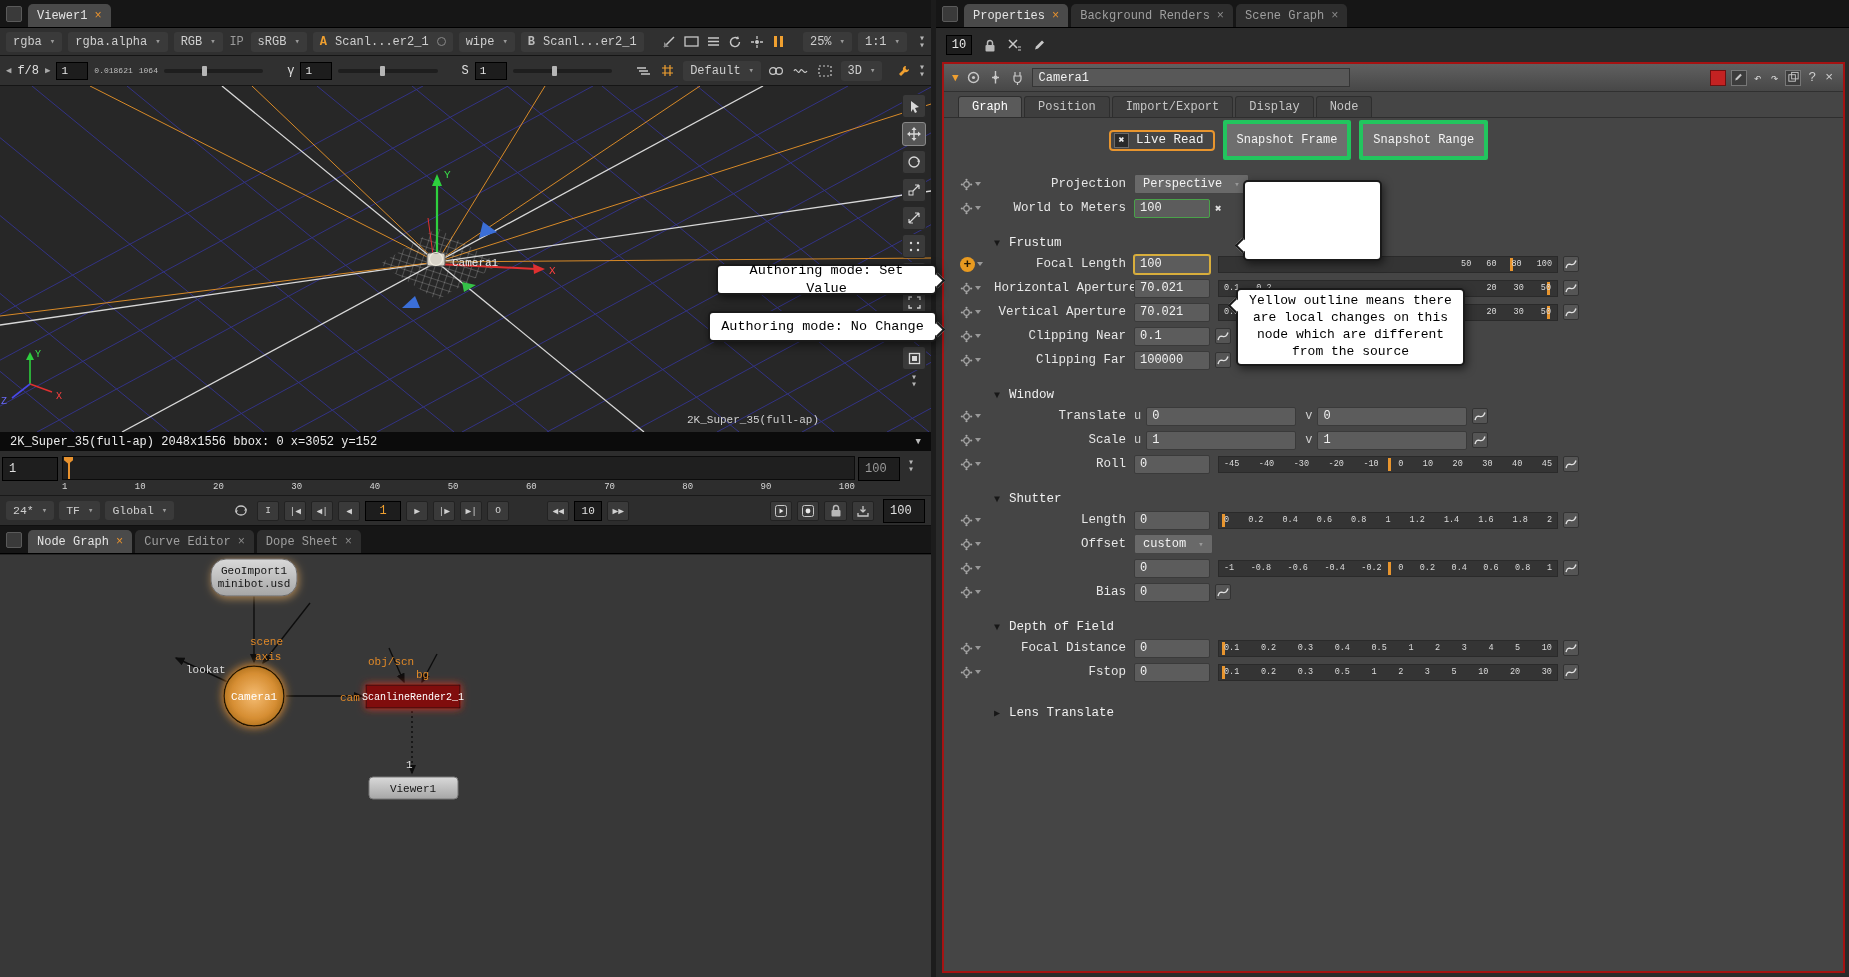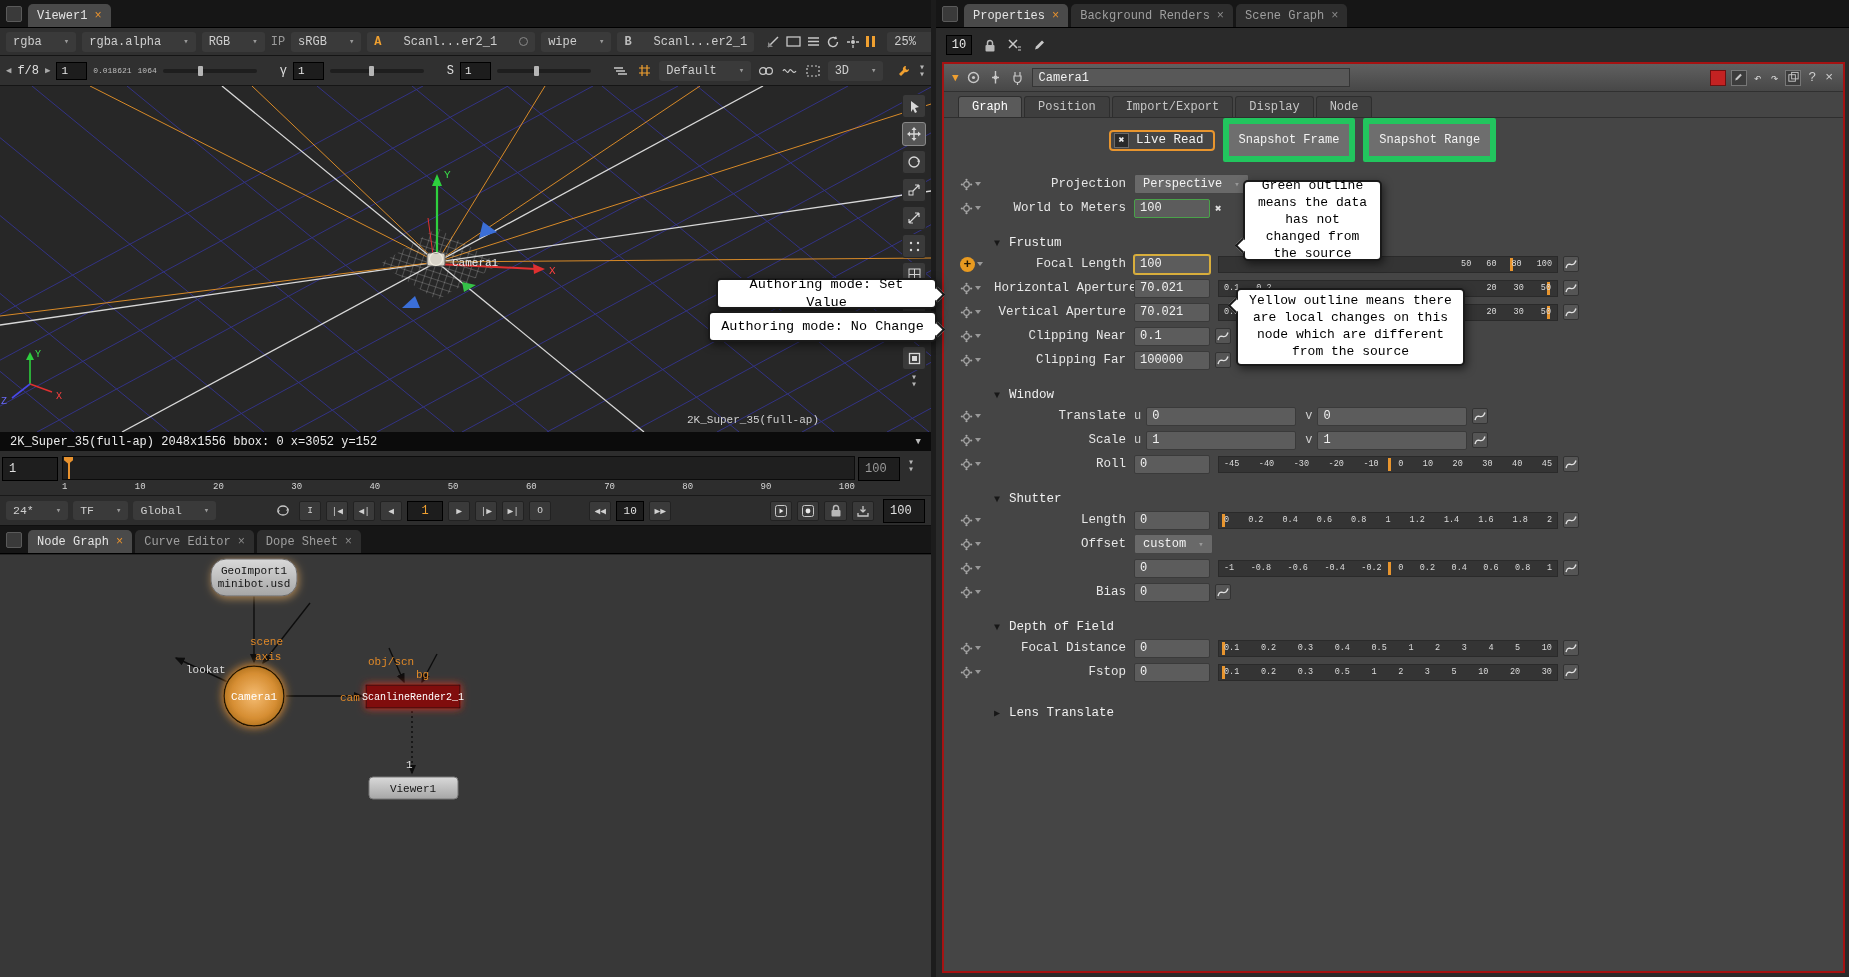--- a/index.html
+++ b/index.html
@@ -10,21 +10,21 @@
 svg{display:block}
 
 .tabbar{position:absolute;height:28px;background:#161616;display:flex;align-items:flex-end;border-bottom:1px solid #000;padding-left:4px}
 .panebtn{width:16px;height:16px;margin:0 6px 5px 2px;background:#3a3a3a;border:1px solid #5a5a5a;border-radius:2px}
 .ptab{height:23px;display:flex;align-items:center;gap:7px;padding:0 9px;background:#2d2d2d;color:#9f9f9f;border-radius:5px 5px 0 0;margin-right:3px;font-size:12px;white-space:nowrap}
 .ptab.active{background:#4a4a4a;color:#e4e4e4}
 .closex{color:#8a8a8a;font-size:12px;line-height:10px}
 .ptab.active .closex{color:#e8922e}
 
 .vtb{position:absolute;left:0;width:931px;background:#303030;border-bottom:1px solid #151515;display:flex;align-items:center;gap:6px;padding:0 6px}
-.dd{display:flex;align-items:center;gap:22px;padding:2px 7px;background:#3a3a3a;border-radius:3px;color:#cfcfcf;height:20px;white-space:nowrap}
+.dd{display:flex;align-items:center;gap:8px;padding:2px 7px;background:#3a3a3a;border-radius:3px;color:#cfcfcf;height:20px;white-space:nowrap}
 .dd.sm{height:19px;font-size:11.5px}
 .car{font-size:9px;color:#999}
 .letterA{color:#f0a030;font-weight:bold}
 .letterB{color:#bcbcbc;font-weight:bold}
 .ticon{width:22px;height:20px;display:flex;align-items:center;justify-content:center}
 .tinput{width:36px;height:18px;background:#1d1d1d;border:1px solid #000;color:#e6e6e6;padding:0 4px;font-size:11px;display:flex;align-items:center}
 .mslider{position:relative;width:118px;height:4px;background:#1e1e1e;border-radius:2px}
 .mslider .dot{position:absolute;top:-3px;width:5px;height:10px;background:#b5b5b5;border-radius:1px}
 .tiny{font-size:8px;color:#bdbdbd}
 .pauseic{display:flex;gap:3px}
@@ -67,21 +67,21 @@
 
 .prow{height:24px;display:flex;align-items:center;padding-left:16px}
 .amode{width:34px;display:flex;align-items:center;gap:2px;flex:0 0 34px}
 .tinycar{width:0;height:0;border-left:3px solid transparent;border-right:3px solid transparent;border-top:4px solid #999}
 .plusic{width:15px;height:15px;border-radius:50%;background:#e89a20;color:#241a05;display:flex;align-items:center;justify-content:center;font-weight:bold;font-size:13px;line-height:13px}
 .plabel{width:132px;text-align:right;margin-right:8px;color:#e6e6e6;font-size:12.5px;white-space:nowrap}
 .pinput{height:19px;background:#5c5c5c;border:1px solid #3a3a3a;border-radius:2px;color:#f2f2f2;display:flex;align-items:center;padding:0 5px;font-size:12px;width:76px}
 .pinput.yellow{border:1px solid #d8ae3c;box-shadow:0 0 0 1px #d8ae3c}
 .pinput.green{border:1px solid #4aa24a}
 .pdd{height:20px;background:#696969;border:1px solid #444;border-radius:2px;color:#f2f2f2;display:flex;align-items:center;gap:12px;padding:0 8px;font-size:12px}
-.gbtn{height:21px;background:#6e6e6e;border:6px solid #22c55e;border-radius:2px;color:#f4f4f4;display:flex;align-items:center;padding:16px 10px;margin-left:8px;font-size:12px;white-space:nowrap}
+.gbtn{height:21px;background:#6e6e6e;border:4px solid #22c55e;border-radius:2px;color:#f4f4f4;display:flex;align-items:center;padding:16px 10px;margin-left:8px;font-size:12px;white-space:nowrap}
 .lr-wrap{border:2px solid #e8952e;border-radius:4px;padding:1px 9px 1px 3px;gap:7px}
 .cb{width:15px;height:15px;background:#2a2a2a;border:1px solid #6a6a6a;display:flex;align-items:center;justify-content:center;color:#ececec;font-size:10px}
 .lbl-inline{color:#efefef;font-size:12.5px}
 .pgroup{display:flex;align-items:center;gap:9px;margin:16px 0 2px 50px;color:#f0f0f0;font-size:12.5px}
 .gtri{color:#171717;font-size:10px}
 .pslider{position:relative;height:17px;width:340px;margin-left:8px;background:#343434;border:1px solid #2a2a2a}
 .smark{position:absolute;top:1px;bottom:1px;width:3px;background:#e8952e}
 .ticks{position:absolute;left:0;right:0;top:0;bottom:0;display:flex;justify-content:space-between;align-items:center;padding:0 5px;font-size:8.5px;color:#dcdcdc;white-space:nowrap}
 .ticks.right{justify-content:flex-end;gap:15px}
 .tickgrp{position:absolute;top:0;bottom:0;display:flex;gap:17px;align-items:center;font-size:8.5px;color:#dcdcdc}
@@ -1075,30 +1075,29 @@
       </div>
 
       <div class="pgroup" style="margin-top:22px">
           <span class="gtri">▶</span>
           <span>Lens Translate</span>
         </div>
 
     </div>
   </div>
 
-  <div class="callout" style="left:716px;top:278px;width:221px;height:31px">
+  <div class="callout" style="left:716px;top:264px;width:221px;height:31px">
     <span>Authoring mode: Set Value</span>
     <span class="ptr r" style="top:9px"></span>
   </div>
   <div class="callout" style="left:708px;top:311px;width:229px;height:31px">
     <span>Authoring mode: No Change</span>
     <span class="ptr r" style="top:11px"></span>
   </div>
   <div class="callout" style="left:1243px;top:180px;width:139px;height:81px;font-size:13px">
-    <span>Green outline means the data has not changed from the source</span>
     <span class="ptr l" style="bottom:8px"></span>
   </div>
   <div class="callout" style="left:1236px;top:288px;width:229px;height:78px;font-size:13px">
     <span>Yellow outline means there are local changes on this node which are different from the source</span>
     <span class="ptr l" style="top:10px"></span>
   </div>
 
 </div>
 
 </body></html>

